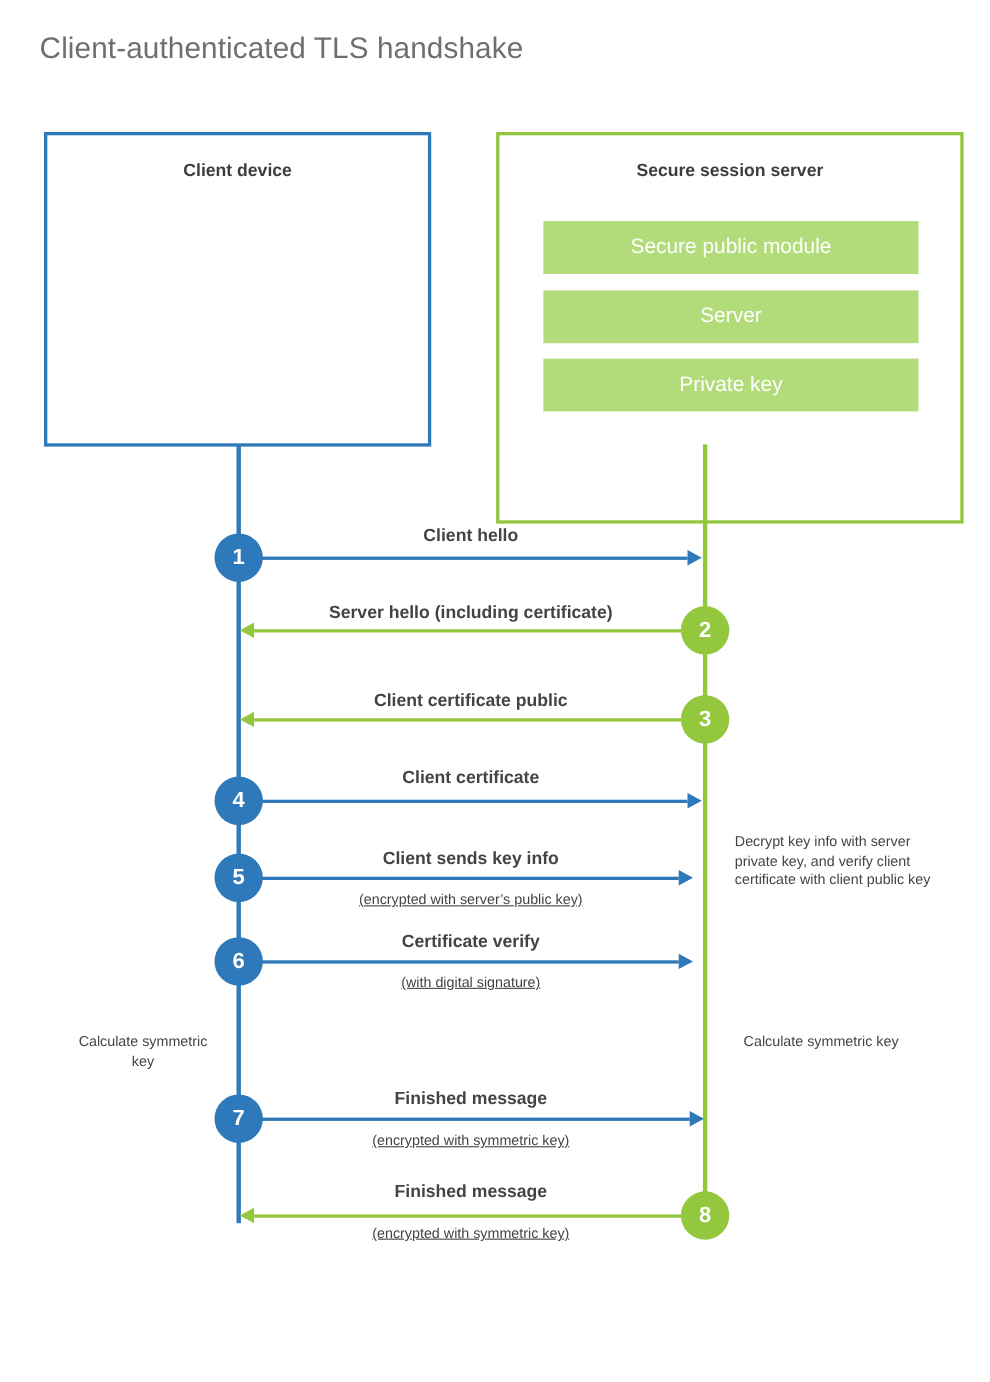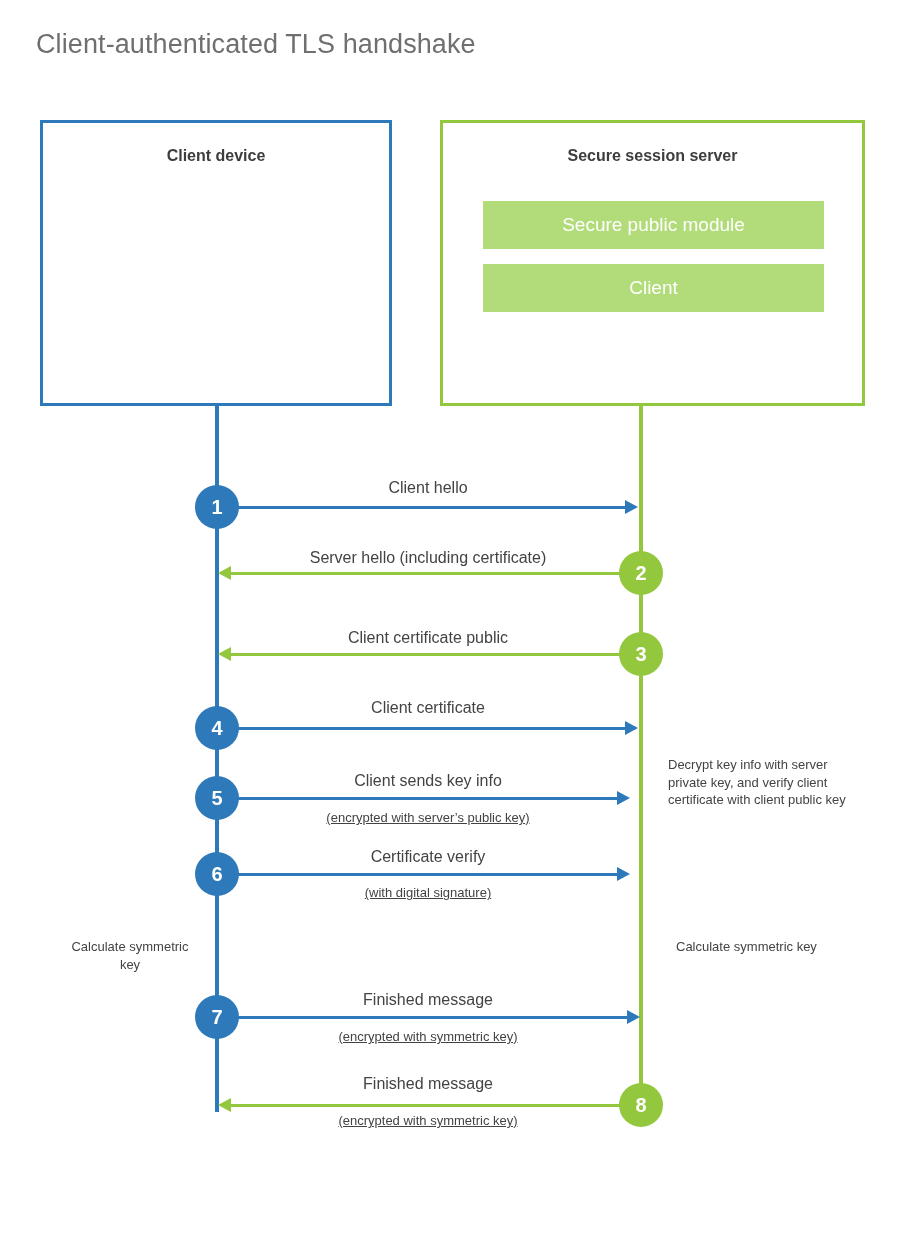--- a/index.html
+++ b/index.html
@@ -33,24 +33,24 @@
     background: #ffffff;
   }
   #client-box {
     left: 40px;
     top: 120px;
     width: 352px;
     height: 286px;
     border: 3px solid #2e79b9;
   }
   #server-box {
-    left: 440px;
+    left: 451px;
     top: 120px;
     width: 425px;
-    height: 286px;
+    height: 356px;
     border: 3px solid #93c83e;
   }
   .box-title {
     position: absolute;
     left: 0;
     right: 0;
     top: 24px;
     text-align: center;
     font-size: 16px;
     font-weight: bold;
@@ -150,21 +150,21 @@
     border-top: 7px solid transparent;
     border-bottom: 7px solid transparent;
     border-right: 13px solid #93c83e;
   }
 
   
   .msg-label {
     position: absolute;
     text-align: center;
     font-size: 16px;
-    font-weight: 400;
+    font-weight: 700;
     color: #434343;
     white-space: nowrap;
     z-index: 3;
   }
   .msg-sublabel {
     position: absolute;
     text-align: center;
     font-size: 13px;
     font-weight: 400;
     color: #434343;
@@ -204,21 +204,22 @@
 
 <div id="diagram-title">Client-authenticated TLS handshake</div>
 
 <div class="participant-box" id="client-box">
   <div class="box-title">Client device</div>
 </div>
 
 <div class="participant-box" id="server-box">
   <div class="box-title">Secure session server</div>
   <div class="server-block" id="server-block-0">Secure public module</div>
-  <div class="server-block" id="server-block-1">Client</div>
+  <div class="server-block" id="server-block-1">Server</div>
+  <div class="server-block" id="server-block-2">Private key</div>
 </div>
 
 <div class="lifeline" id="client-lifeline"></div>
 <div class="lifeline" id="server-lifeline"></div>
 
 <div class="arrow-line client" style="left:217px; top:506px; width:408px;"></div>
 <div class="arrow-head right" style="left:625px; top:500px;"></div>
 <div class="step-circle client" style="top:485px;">1</div>
 <div class="msg-label" style="left:248px; top:479px; width:360px;">Client hello</div>
 

